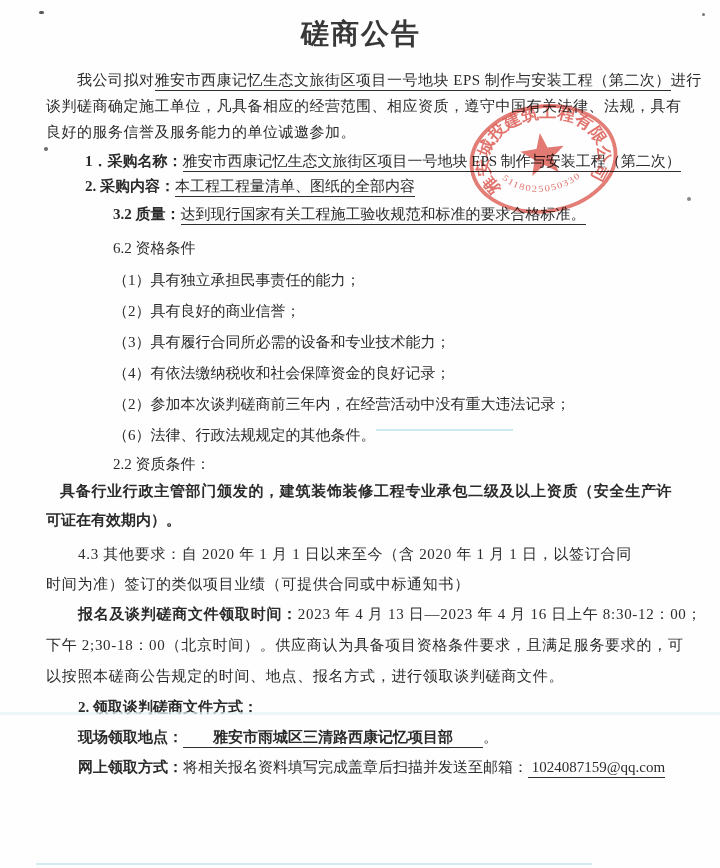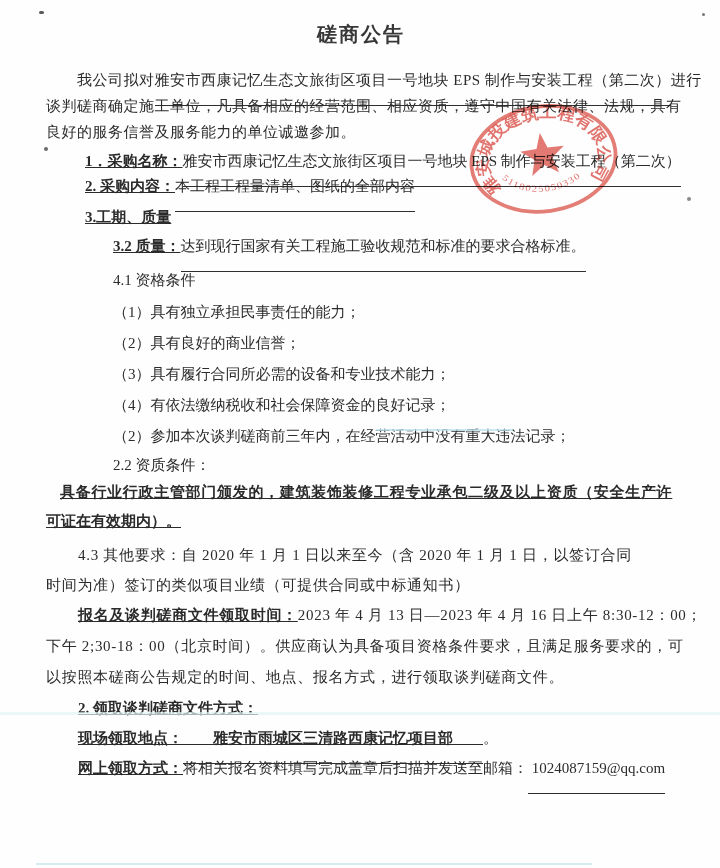--- a/index.html
+++ b/index.html
@@ -8,26 +8,26 @@
     background:#fefefe;
     font-family:"Liberation Serif","DejaVu Serif",serif;
     color:#2b2b2b;
   }
   .page{
     position:absolute;inset:0;
     padding:6px 44px 0 46px;box-sizing:border-box;
     font-size:15px;
   }
   .title{
-    text-align:center;font-size:20px;font-weight:700;color:#383838;
+    text-align:center;font-size:28px;font-weight:700;color:#383838;
     margin:10px 0 0 0;letter-spacing:2px;line-height:36px;
   }
   .row{white-space:nowrap;}
-  .b{font-weight:700;text-decoration:underline;}
-  .u{border-bottom:1.2px solid #2f2f2f;padding-bottom:17px;}
+  .b{font-weight:700;}
+  .u{border-bottom:1.2px solid #2f2f2f;padding-bottom:2px;}
   .ind1{padding-left:39px;}
   .ind2{padding-left:67px;}
   .intro{margin-top:15px;line-height:26px;letter-spacing:.5px;}
   .intro-l1{padding-left:31px;}
   .intro-l3{text-align:left;margin-right:120px;}
   .lh25{line-height:25px;}
   .lh26{line-height:26px;}
   .lh28{line-height:28px;}
   .lh29{line-height:29px;}
   .lh30{line-height:30px;}
@@ -60,33 +60,33 @@
   <div class="intro">
     <div class="row intro-l1"><span>我公司拟对</span><span class="u">雅安市西康记忆生态文旅街区项目一号地块 EPS 制作与安装工程（第二次）</span><span>进行</span></div>
     <div class="row">谈判磋商确定施工单位，凡具备相应的经营范围、相应资质，遵守中国有关法律、法规，具有</div>
     <div class="row intro-l3">良好的服务信誉及服务能力的单位诚邀参加。</div>
   </div>
 
   <div class="row ind1 lh25 mt4"><span class="b">1．采购名称：</span><span class="u">雅安市西康记忆生态文旅街区项目一号地块 EPS 制作与安装工程（第二次）</span></div>
 
   <div class="row ind1 lh25"><span class="b">2. 采购内容：</span><span class="u">本工程工程量清单、图纸的全部内容</span></div>
 
-  <div class="row ind1 lh28 mt4"><span class="b">3.工期、质量</span></div>
 
 
   <div class="row ind2 lh30"><span class="b">3.2 质量：</span><span class="u">达到现行国家有关工程施工验收规范和标准的要求合格标准。</span></div>
 
 
-  <div class="row ind2 lh33 mt3">4.1 资格条件</div>
+  <div class="row ind2 lh33 mt3">6.2 资格条件</div>
 
   <div class="row ind2 lh31">（1）具有独立承担民事责任的能力；</div>
   <div class="row ind2 lh31">（2）具有良好的商业信誉；</div>
   <div class="row ind2 lh31">（3）具有履行合同所必需的设备和专业技术能力；</div>
   <div class="row ind2 lh31">（4）有依法缴纳税收和社会保障资金的良好记录；</div>
   <div class="row ind2 lh31">（2）参加本次谈判磋商前三年内，在经营活动中没有重大违法记录；</div>
+  <div class="row ind2 lh31">（6）法律、行政法规规定的其他条件。</div>
 
   <div class="row ind2 lh26">2.2 资质条件：</div>
   <div class="row lh29 b ls indent-s">具备行业行政主管部门颁发的，建筑装饰装修工程专业承包二级及以上资质（安全生产许</div>
   <div class="row lh29 b">可证在有效期内）。</div>
 
   <div class="row lh30 mt4 ls indent-m"><span>4.3 其他要求：</span><span>自 2020 年 1 月 1 日以来至今（含  2020 年 1 月 1 日，以签订合同</span></div>
   <div class="row lh30 ls">时间为准）签订的类似项目业绩（可提供合同或中标通知书）</div>
 
   <div class="row lh31 ls indent-m"><span class="b">报名及谈判磋商文件领取时间：</span><span>2023 年 4 月 13 日—2023 年 4 月 16 日上午 8:30-12：00；</span></div>
   <div class="row lh31 ls">下午 2;30-18：00（北京时间）。供应商认为具备项目资格条件要求，且满足服务要求的，可</div>

